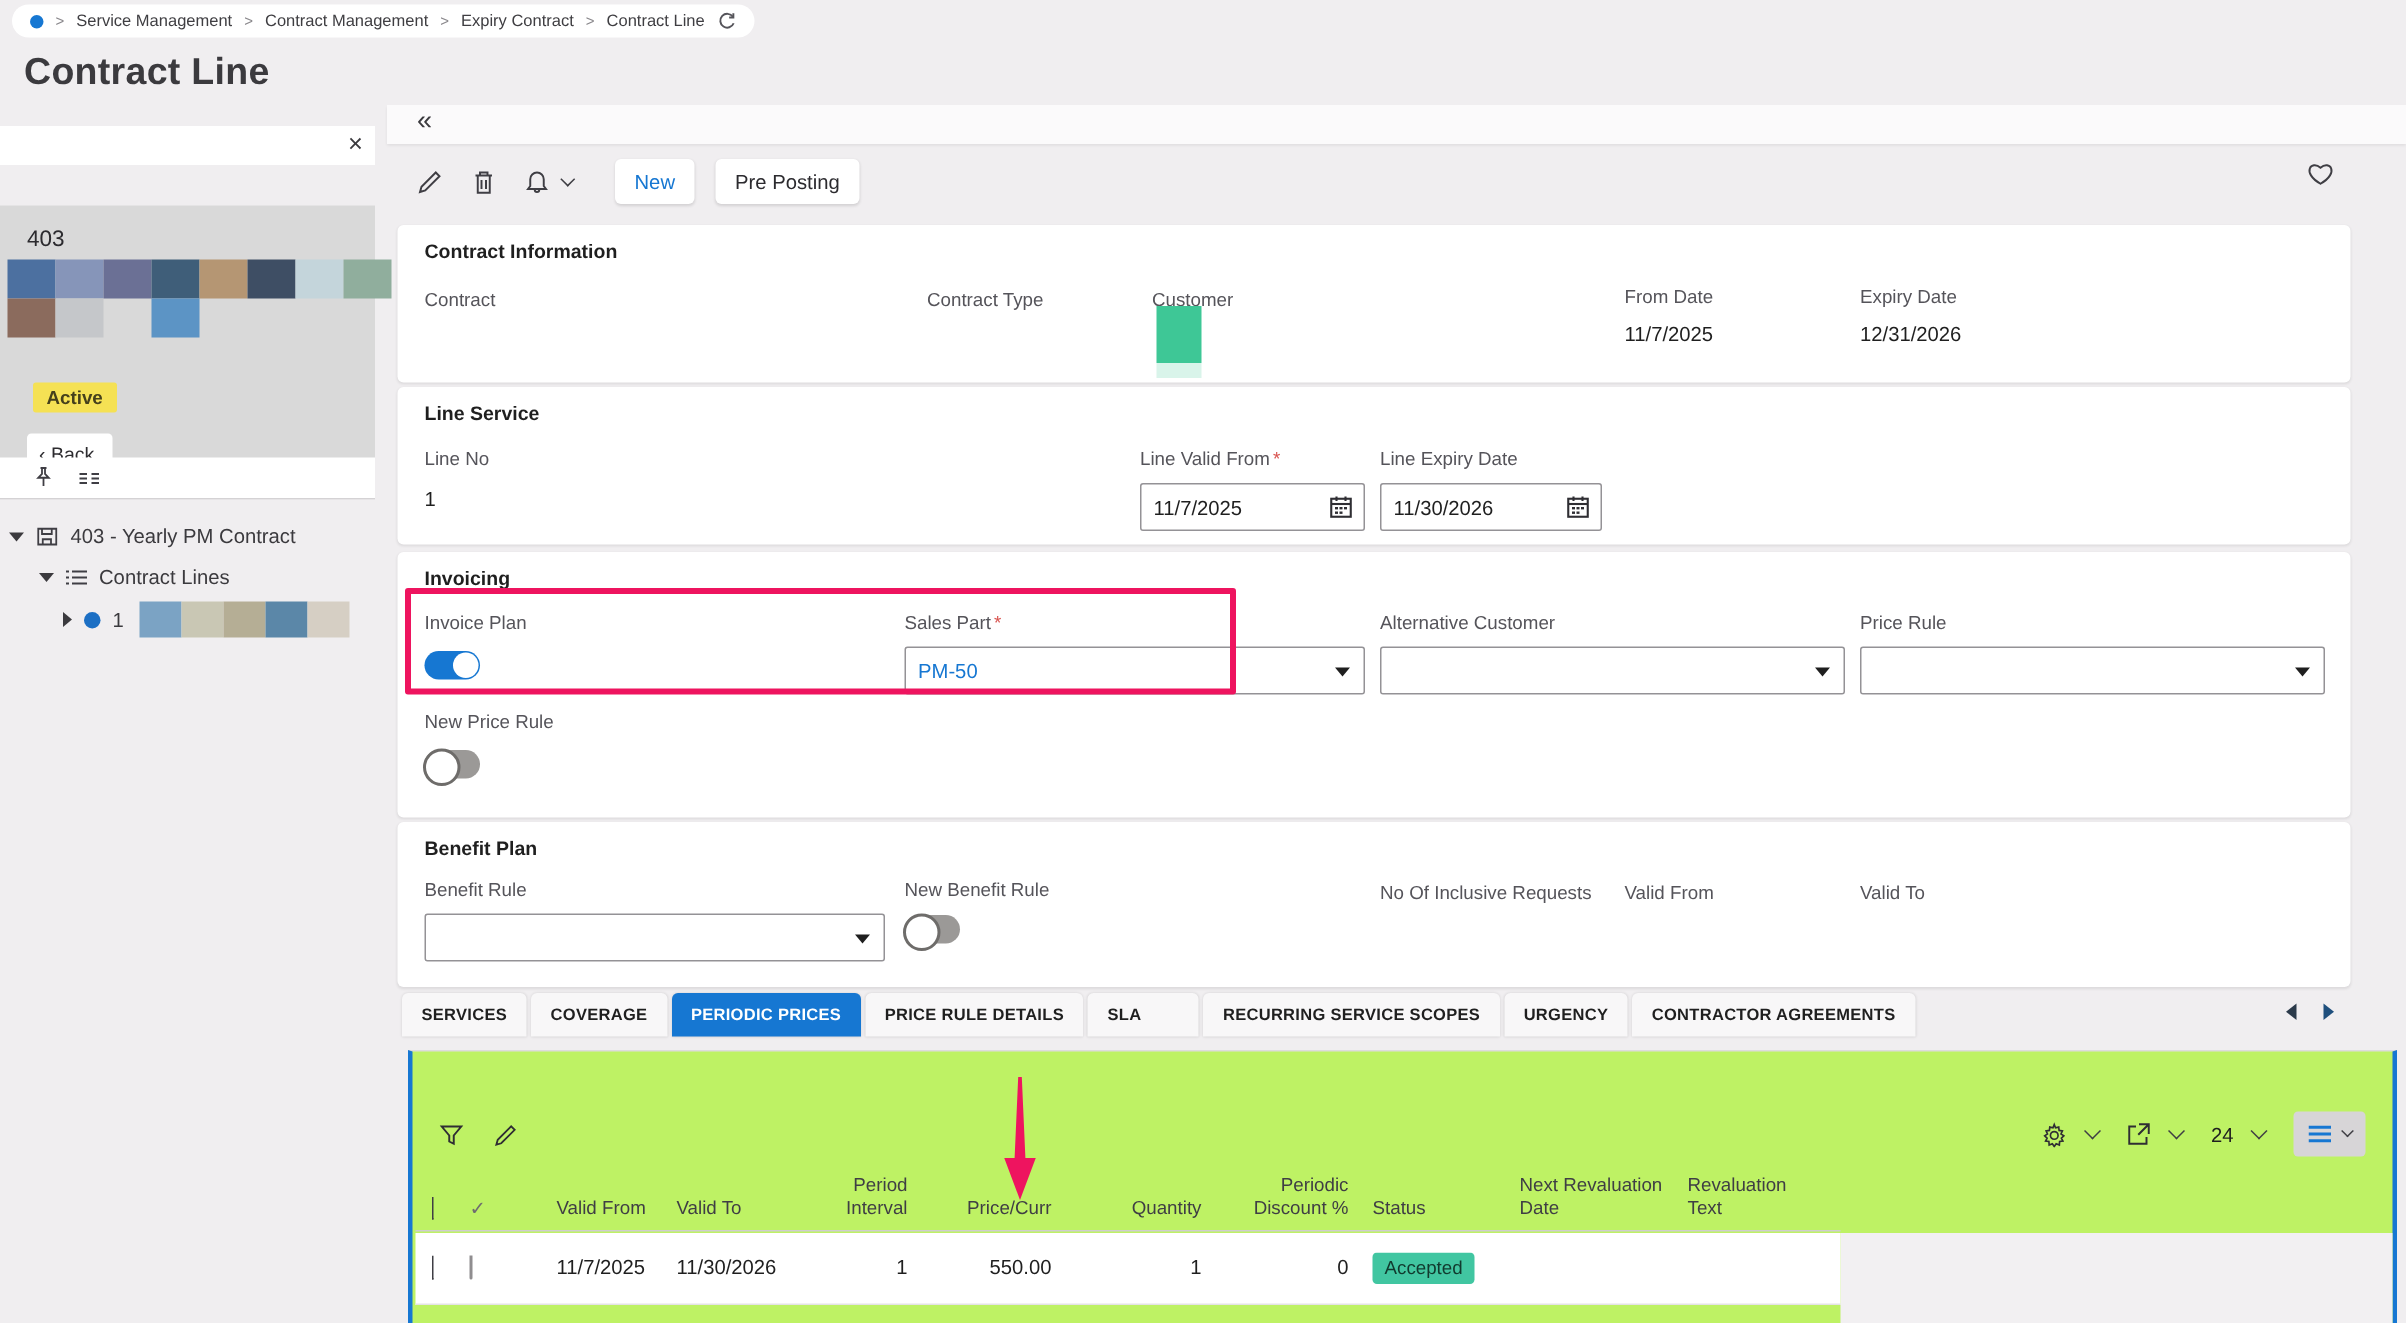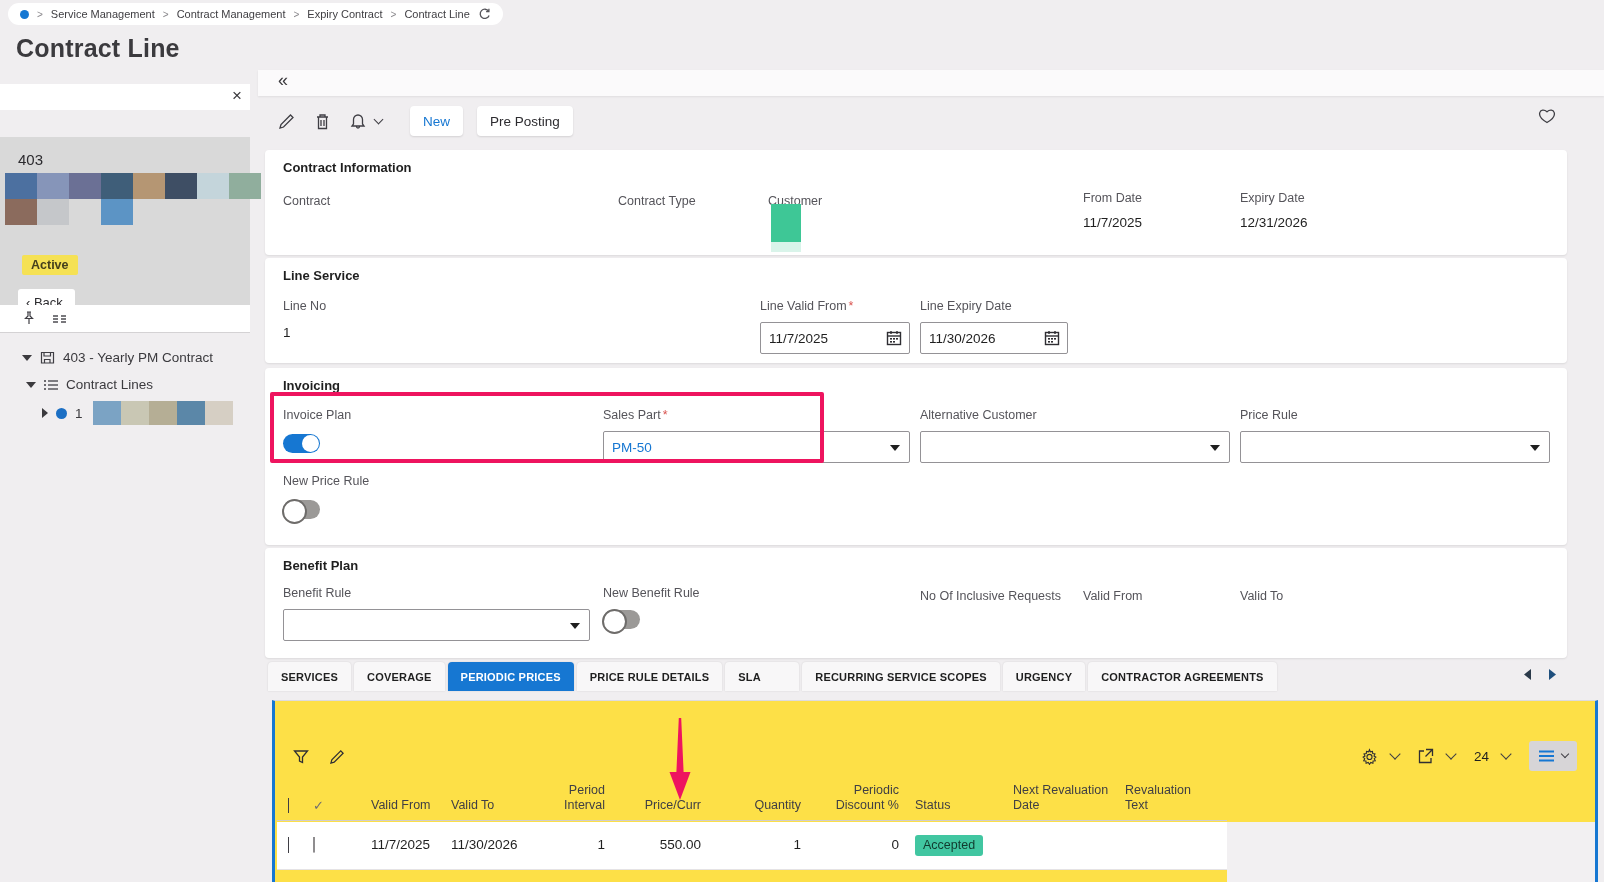--- a/index.html
+++ b/index.html
@@ -59,21 +59,21 @@
   .toggle.off::after { content:''; position:absolute; left:-1px; top:-1px; width:21px; height:21px; border-radius:50%; background:#fff; border:2px solid #6e6c6a; }
   .cal { position:absolute; right:7px; top:7px; }
 
   
   .tabs { left:268px; top:662px; display:flex; gap:3px; align-items:flex-end; }
   .tab { height:29px; display:flex; align-items:center; padding:0 13px; background:#f8f7f8; border-radius:4px 4px 0 0; font-size:11px; font-weight:bold; color:#1f1f1f; letter-spacing:.2px; box-shadow:0 0 2px rgba(0,0,0,.12); cursor:pointer; }
   .tab.active { background:#1677d2; color:#fff; }
   .tab-scroll { position:absolute; top:668px; cursor:pointer; }
 
   
-  .panel { left:272px; top:700px; width:1326px; height:182px; background:#fde047; border-left:3px solid #1677d2; border-right:3px solid #1677d2; border-top:1px solid #dddbdd; }
+  .panel { left:272px; top:700px; width:1326px; height:182px; background:#bef264; border-left:3px solid #1677d2; border-right:3px solid #1677d2; border-top:1px solid #dddbdd; }
   .gtoolbar { position:absolute; left:0; top:0; width:100%; height:74px; }
   .gt-left { position:absolute; left:18px; top:48px; display:flex; gap:20px; }
   .gt-right { position:absolute; right:18px; top:40px; display:flex; align-items:center; gap:13px; }
   .chev { width:8px; height:8px; border-right:1.6px solid #3f3e44; border-bottom:1.6px solid #3f3e44; transform:rotate(45deg); margin-top:-4px; }
   .pagesize { font-size:13.5px; color:#1f1f1f; }
   .viewbtn { background:#d7d5d7; border-radius:3px; width:48px; height:30px; display:flex; align-items:center; justify-content:center; gap:8px; cursor:pointer; }
   .ghead, .grow { position:absolute; left:2px; display:grid; grid-template-columns:28px 32px 26px 80px 84px 86px 96px 100px 98px 98px 112px 108px; }
   .ghead { top:74px; height:46px; align-items:end; font-size:12.5px; color:#3f3e44; padding-bottom:6px; border-bottom:1px solid #cfcdcf; width:950px; }
   .grow { top:121px; height:48px; align-items:center; font-size:13.5px; width:950px; border-bottom:1px solid #e5e3e5; background:#fff; }
   .cell { padding:0 8px; overflow:hidden; line-height:1.25; }
@@ -150,21 +150,21 @@
           <line x1="1" y1="7" x2="6" y2="7"></line>
           <line x1="1" y1="10" x2="6" y2="10"></line>
           <line x1="9" y1="4" x2="14" y2="4"></line>
           <line x1="9" y1="7" x2="14" y2="7"></line>
           <line x1="9" y1="10" x2="14" y2="10"></line>
         </g>
       </svg>
   </span>
 </div>
 <div class="abs tree">
-  <div class="tree-row" style="padding-left:22px;">
+  <div class="tree-row" style="padding-left:6px;">
     <span class="caret-down"></span>
     <svg width="15" height="13" viewBox="0 0 15 13">
         <path d="M1.5 12 L1.5 1.5 L13.5 1.5 L13.5 12 Z M4 1.5 L4 5 L10.5 5 L10.5 1.5 M4.5 12 L4.5 8.5 L10 8.5 L10 12" fill="none" stroke="#3f3e44" stroke-width="1.2"></path>
       </svg>
     <span>403 - Yearly PM Contract</span>
   </div>
   <div class="tree-row" style="padding-left:26px;">
     <span class="caret-down"></span>
     <svg width="14" height="12" viewBox="0 0 14 12">
         <g stroke="#3f3e44" stroke-width="1.3">

